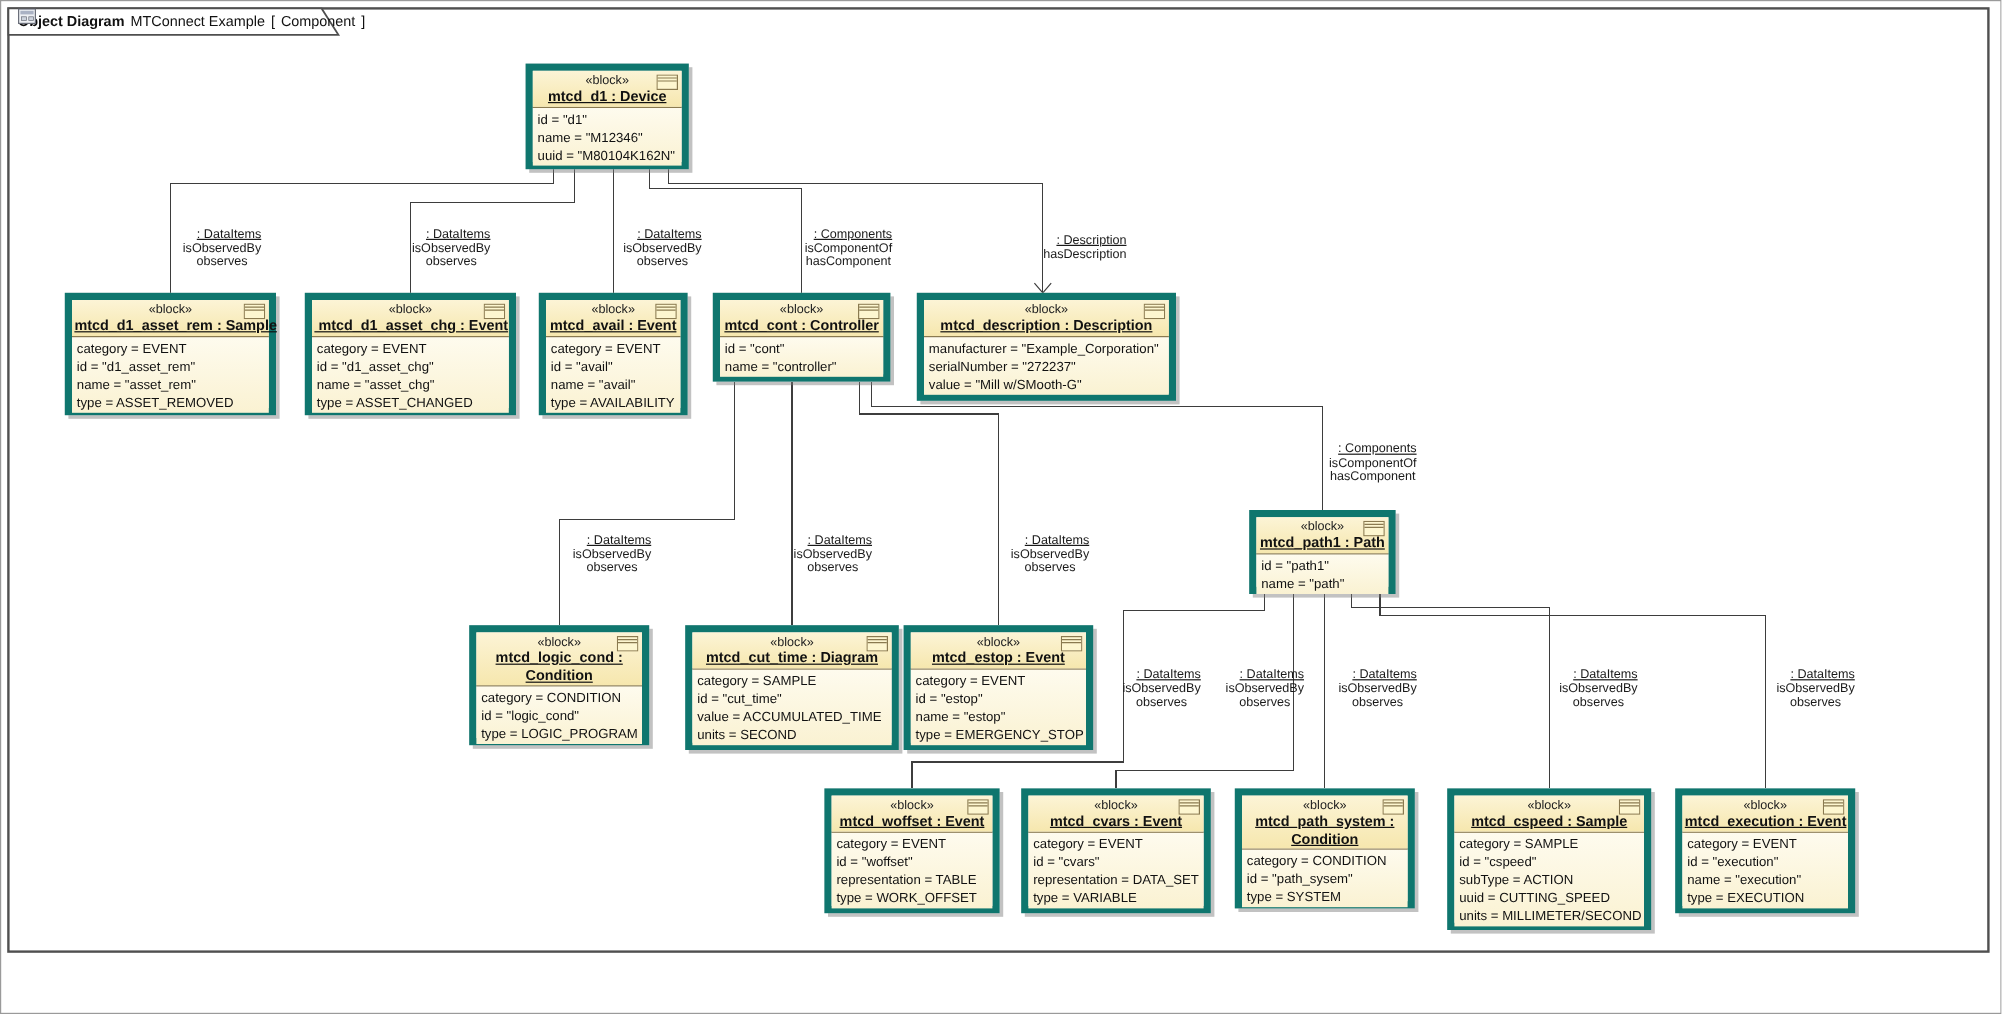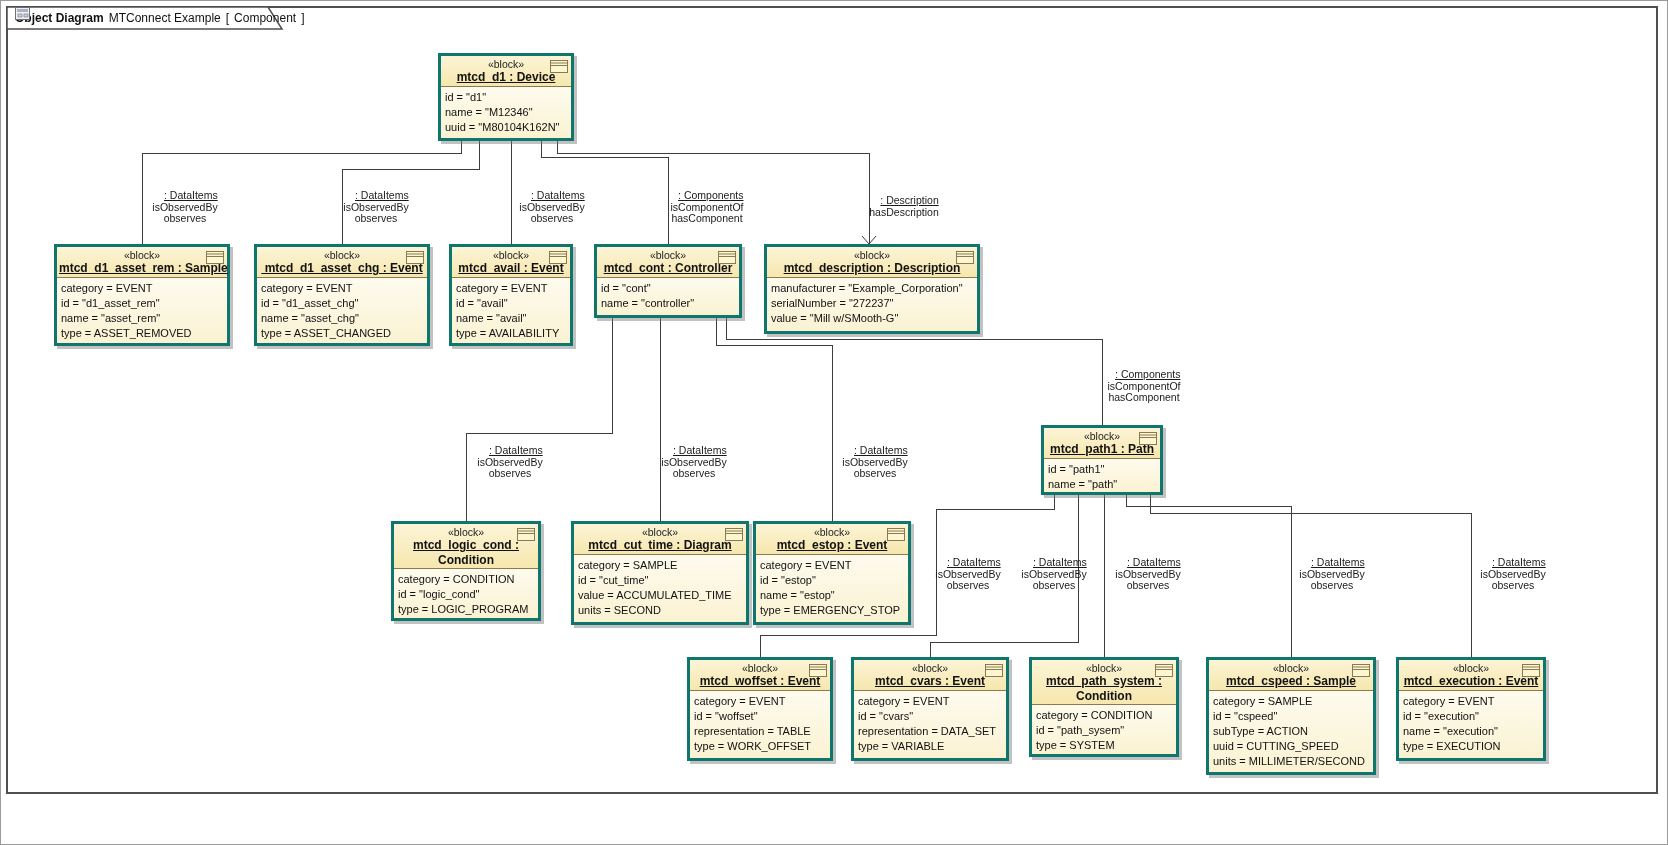--- a/index.html
+++ b/index.html
@@ -15,28 +15,28 @@
            gap:5px;font-size:12px;white-space:nowrap;}
   .tabkind{font-weight:bold;}
   
   .wires{position:absolute;left:0;top:0;z-index:1;}
   
   .elabel{position:absolute;z-index:2;transform:translateX(-50%);text-align:center;
           font-size:10.5px;line-height:11.5px;color:#1a1a1a;white-space:nowrap;}
   .erole{text-decoration:underline;text-align:right;}
   .eline:empty{display:none;}
   
-  .block{position:absolute;z-index:3;box-sizing:border-box;border:3px solid #0f766e;
+  .block{position:absolute;z-index:3;box-sizing:border-box;border:6px solid #0f766e;
          box-shadow:3px 3px 0 rgba(120,120,120,0.45);display:flex;flex-direction:column;
          background:#e5e5e5;}
   .bhead{position:relative;background:linear-gradient(180deg,#fcf4d6,#f6e7ae);
          text-align:center;padding:2px 2px 1px 2px;}
   .stereo{font-size:10.5px;line-height:12px;color:#222;}
   .bname{font-size:12px;line-height:15px;font-weight:bold;text-decoration:underline;white-space:nowrap;}
-  .bname2{font-size:12px;line-height:14px;font-weight:bold;}
+  .bname2{font-size:12px;line-height:14px;font-weight:bold;text-decoration:underline;}
   .bname2:empty{display:none;}
   .battrs{flex:1;border-top:1px solid #8a7a50;background:linear-gradient(180deg,#fefbee,#faf2d2);
           padding:3px 0 0 0;}
   .attr{font-size:11px;line-height:15px;padding:0 4px;white-space:nowrap;}
   .bicon{position:absolute;right:3px;top:3px;width:18px;height:13px;}
 </style>
 </head>
 <body>
 
 <div class="canvas">

